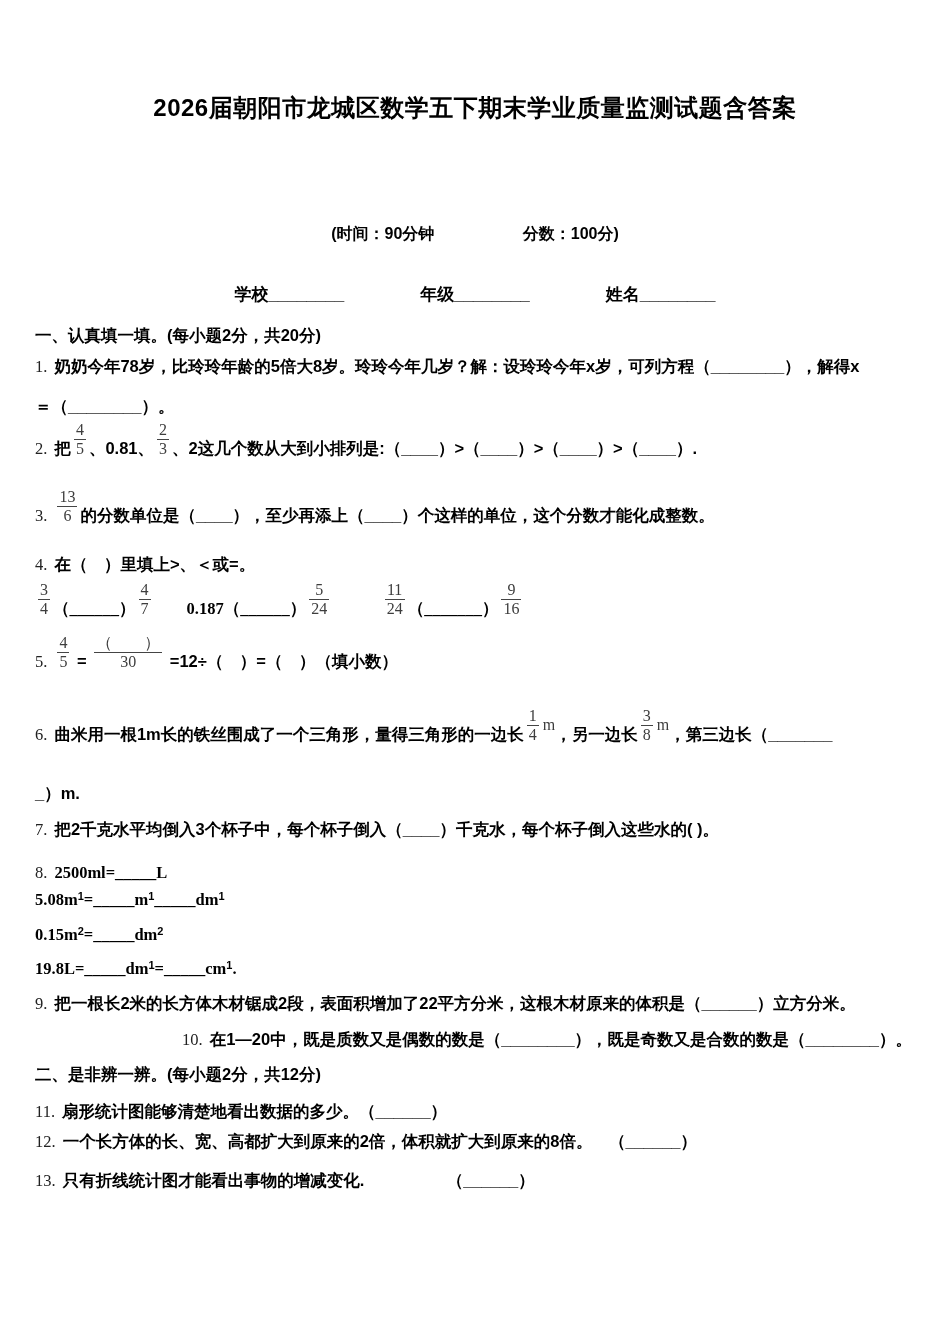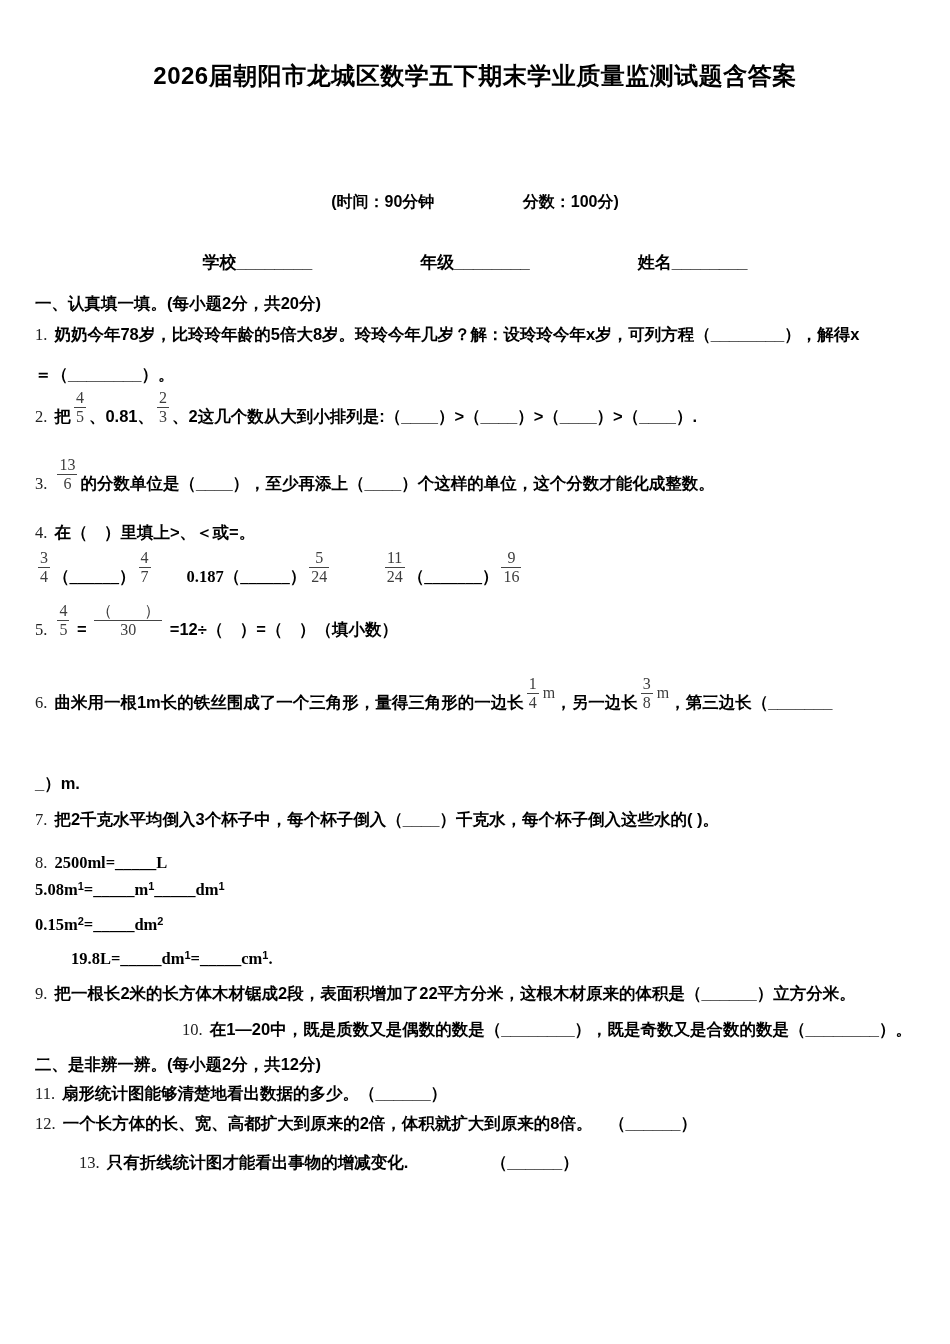--- a/index.html
+++ b/index.html
@@ -1,29 +1,29 @@
 <!DOCTYPE html>
 <html><head>
 <meta charset="utf-8">
 <style>
   html,body{margin:0;padding:0;}
   body{
     width:950px;height:1344px;background:#ffffff;color:#000;
     font-family:"Liberation Sans",sans-serif;overflow:hidden;
   }
   .title{
-    text-align:center;padding-top:60px;font-size:24px;font-weight:700;
+    text-align:center;padding-top:92px;font-size:24px;font-weight:700;
     letter-spacing:0.5px;
   }
   .meta{
     text-align:center;margin-top:100px;font-size:16px;font-weight:700;
   }
   .meta .score{margin-left:84px;}
   .fields{
-    margin-top:38px;display:flex;justify-content:center;gap:108px;
+    margin-top:38px;display:flex;justify-content:center;gap:76px;
     font-size:17px;font-weight:700;
   }
   .qwrap{padding:16px 38px 0 35px;}
   .line{
     font-size:16.5px;font-weight:700;line-height:26px;
   }
   .qnum{
     font-family:"Liberation Serif",serif;font-weight:400;color:#222;
     margin-right:7px;font-size:16.5px;
   }
@@ -46,32 +46,32 @@
   }
   #line-sec1{margin-top:0;}
   #line-q1a{margin-top:5px;}
   #line-q1b{margin-top:13px;}
   #line-q2{margin-top:2px;}
   #line-q3{margin-top:26px;}
   #line-q4{margin-top:22px;}
   #line-q4row{margin-top:3px;}
   #line-q5{margin-top:12px;}
   #line-q6{margin-top:32px;}
-  #line-q6b{margin-top:54px;}
+  #line-q6b{margin-top:32px;}
   #line-q7{margin-top:10px;}
   #line-q8{margin-top:16px;}
   #line-q8b{margin-top:0;}
   #line-q8c{margin-top:8px;}
-  #line-q8d{margin-top:7px;margin-left:36px;}
+  #line-q8d{margin-top:7px;}
   #line-q9{margin-top:8px;}
   #line-q10{margin-top:9px;text-align:right;}
   #line-sec2{margin-top:8px;}
-  #line-q11{margin-top:3px;}
+  #line-q11{margin-top:11px;}
   #line-q12{margin-top:3px;}
-  #line-q13{margin-top:12px;margin-left:44px;}
+  #line-q13{margin-top:12px;}
 </style>
 </head>
 <body>
 
 <div class="title">2026届朝阳市龙城区数学五下期末学业质量监测试题含答案</div>
 
 <div class="meta">
   <span>(时间：90分钟</span>
   <span class="score">分数：100分)</span>
 </div>

